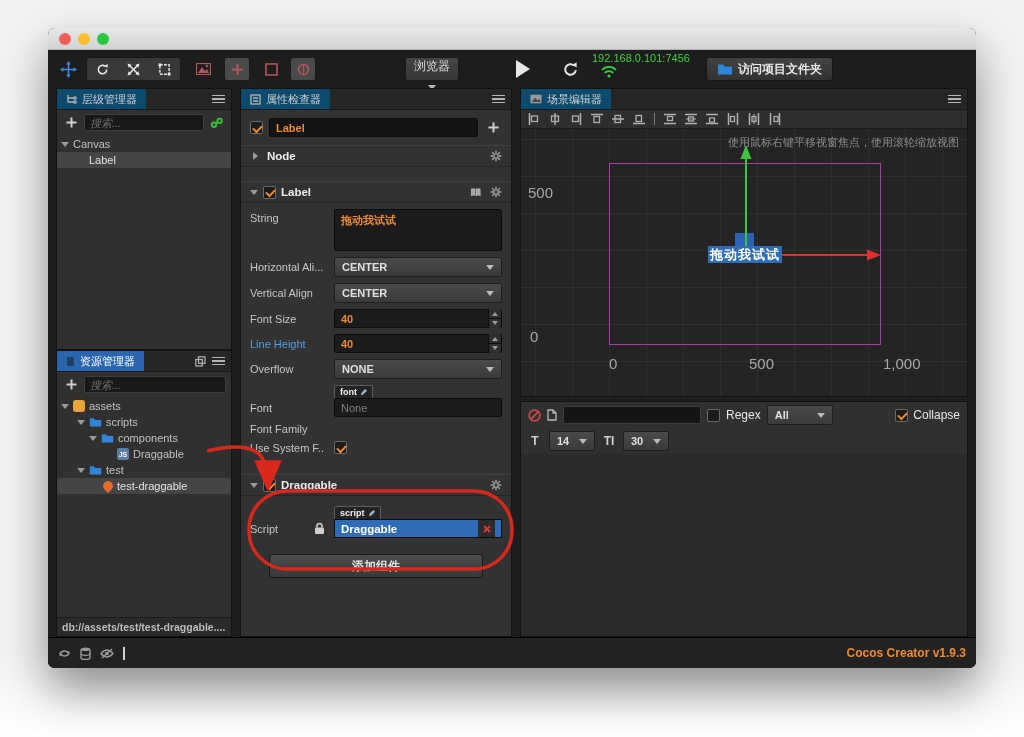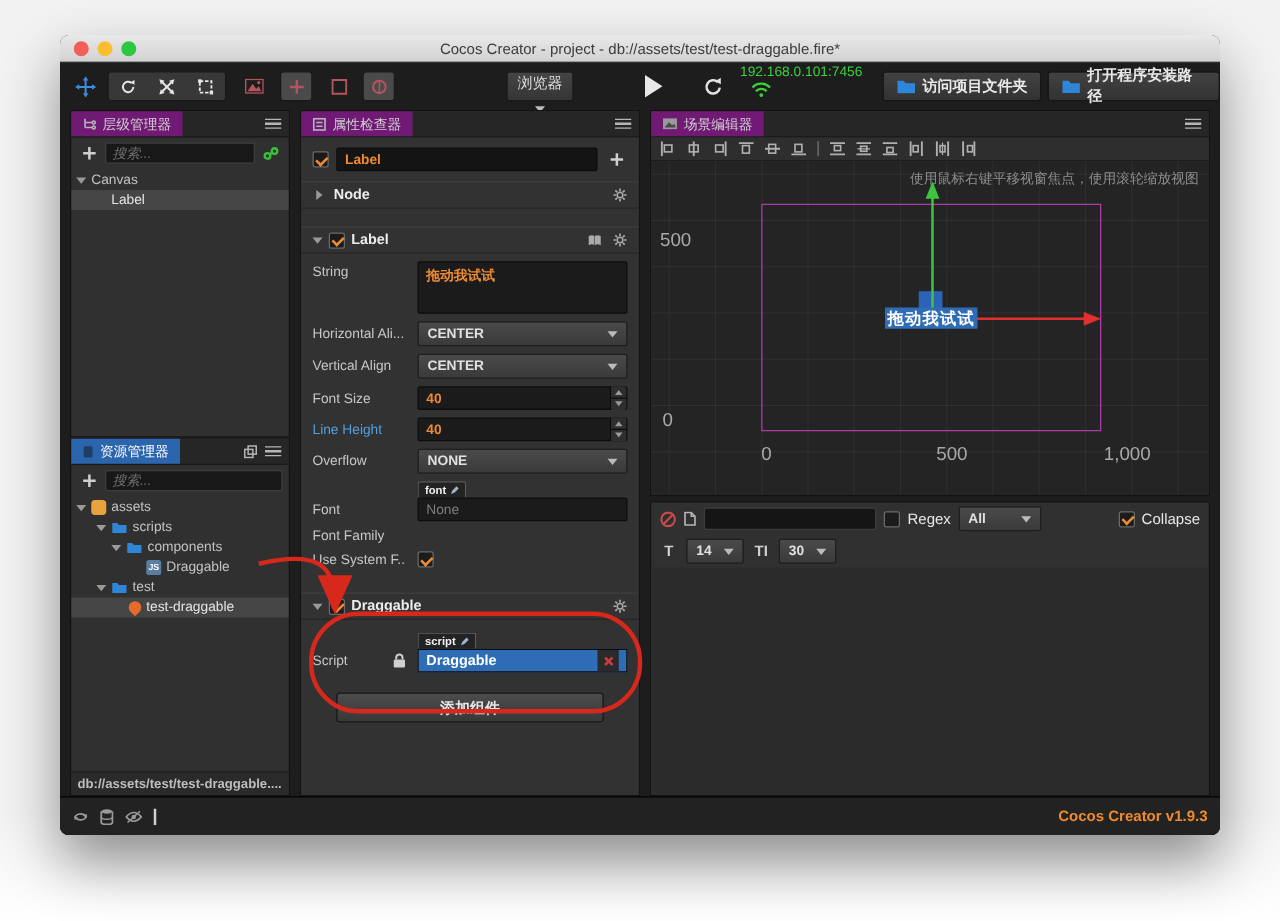--- a/index.html
+++ b/index.html
@@ -30,21 +30,21 @@
   
   .workspace { position:absolute; top:38px; left:0; right:0; bottom:31px; }
   .panel { position:absolute; background:#303030; border:1px solid #131313; display:flex; flex-direction:column; }
   .col-left-top { left:8px; width:176px; top:0; height:262px; }
   .col-left-bot { left:8px; width:176px; top:262px; bottom:0; }
   .col-mid { left:192px; width:272px; top:0; bottom:0; }
   .col-right-top { left:472px; width:448px; top:0; height:309px; }
   .col-right-bot { left:472px; width:448px; top:313px; bottom:0; }
 
   .tabstrip { height:21px; background:#262626; display:flex; align-items:stretch; border-bottom:1px solid #191919; flex:none; }
-  .tab { display:flex; align-items:center; gap:5px; padding:0 9px; background:#701a75; color:#cfcfcf; font-size:11px; }
+  .tab { display:flex; align-items:center; gap:5px; padding:0 9px; background:#0c4a6e; color:#cfcfcf; font-size:11px; }
   .tab.inactive { background:#2c2c2c; color:#9a9a9a; }
   .tab.blue { background:#2a65ad; color:#fff; }
   .strip-right { margin-left:auto; display:flex; align-items:center; gap:6px; padding-right:6px; }
   .hamb { display:flex; flex-direction:column; gap:2px; }
   .hamb i { display:block; width:13px; height:1.5px; background:#b5b5b5; }
 
   .ptoolbar { height:25px; display:flex; align-items:center; gap:4px; padding:0 5px; flex:none; }
   .search { flex:1; min-width:0; height:17px; background:#181818; border:1px solid #3e3e3e; border-radius:2px; color:#ccc; font-size:11px; padding:0 5px; outline:none; }
   .search::placeholder { color:#6f6f6f; font-style:italic; }
   .mini-btn { width:18px; height:18px; display:flex; align-items:center; justify-content:center; flex:none; }
@@ -118,21 +118,20 @@
 </head>
 <body>
 
 <div class="window">
   <div class="titlebar">
     <div class="lights">
       <span class="light l-red"></span>
       <span class="light l-yel"></span>
       <span class="light l-grn"></span>
     </div>
-    <span class="title">Cocos Creator - project - db://assets/test/test-draggable.fire*</span>
   </div>
 
   <div class="chrome">
 
     <div class="toolbar">
       <div class="abs" style="left:12px;">
         <svg width="17" height="17" viewBox="0 0 17 17">
             <g stroke="#3b8de0" stroke-width="1.6">
               <line x1="8.5" y1="2" x2="8.5" y2="15"></line>
               <line x1="2" y1="8.5" x2="15" y2="8.5"></line>
@@ -220,26 +219,20 @@
             <path d="M2 5 a9.5 9.5 0 0 1 14 0" fill="none" stroke="#3bd23d" stroke-width="1.8"></path>
             <path d="M4.7 8 a5.8 5.8 0 0 1 8.6 0" fill="none" stroke="#3bd23d" stroke-width="1.8"></path>
             <circle cx="9" cy="11" r="1.5" fill="#3bd23d"></circle>
           </svg>
       </div>
       <div class="abs folder-btn" style="left:658px;">
         <svg width="16" height="12" viewBox="0 0 16 12">
             <path d="M1 1.5 h5 l1.5 2 H15 v8 H1z" fill="#2f86d8"></path>
           </svg>
         <span>访问项目文件夹</span>
-      </div>
-      <div class="abs folder-btn" style="left:790px;">
-        <svg width="16" height="12" viewBox="0 0 16 12">
-            <path d="M1 1.5 h5 l1.5 2 H15 v8 H1z" fill="#2f86d8"></path>
-          </svg>
-        <span>打开程序安装路径</span>
       </div>
     </div>
 
     <div class="workspace">
 
       <div class="panel col-left-top">
         <div class="tabstrip">
           <div class="tab">
             <svg width="11" height="11" viewBox="0 0 11 11">
                 <g stroke="#b5b5b5" stroke-width="1.3" fill="none">

